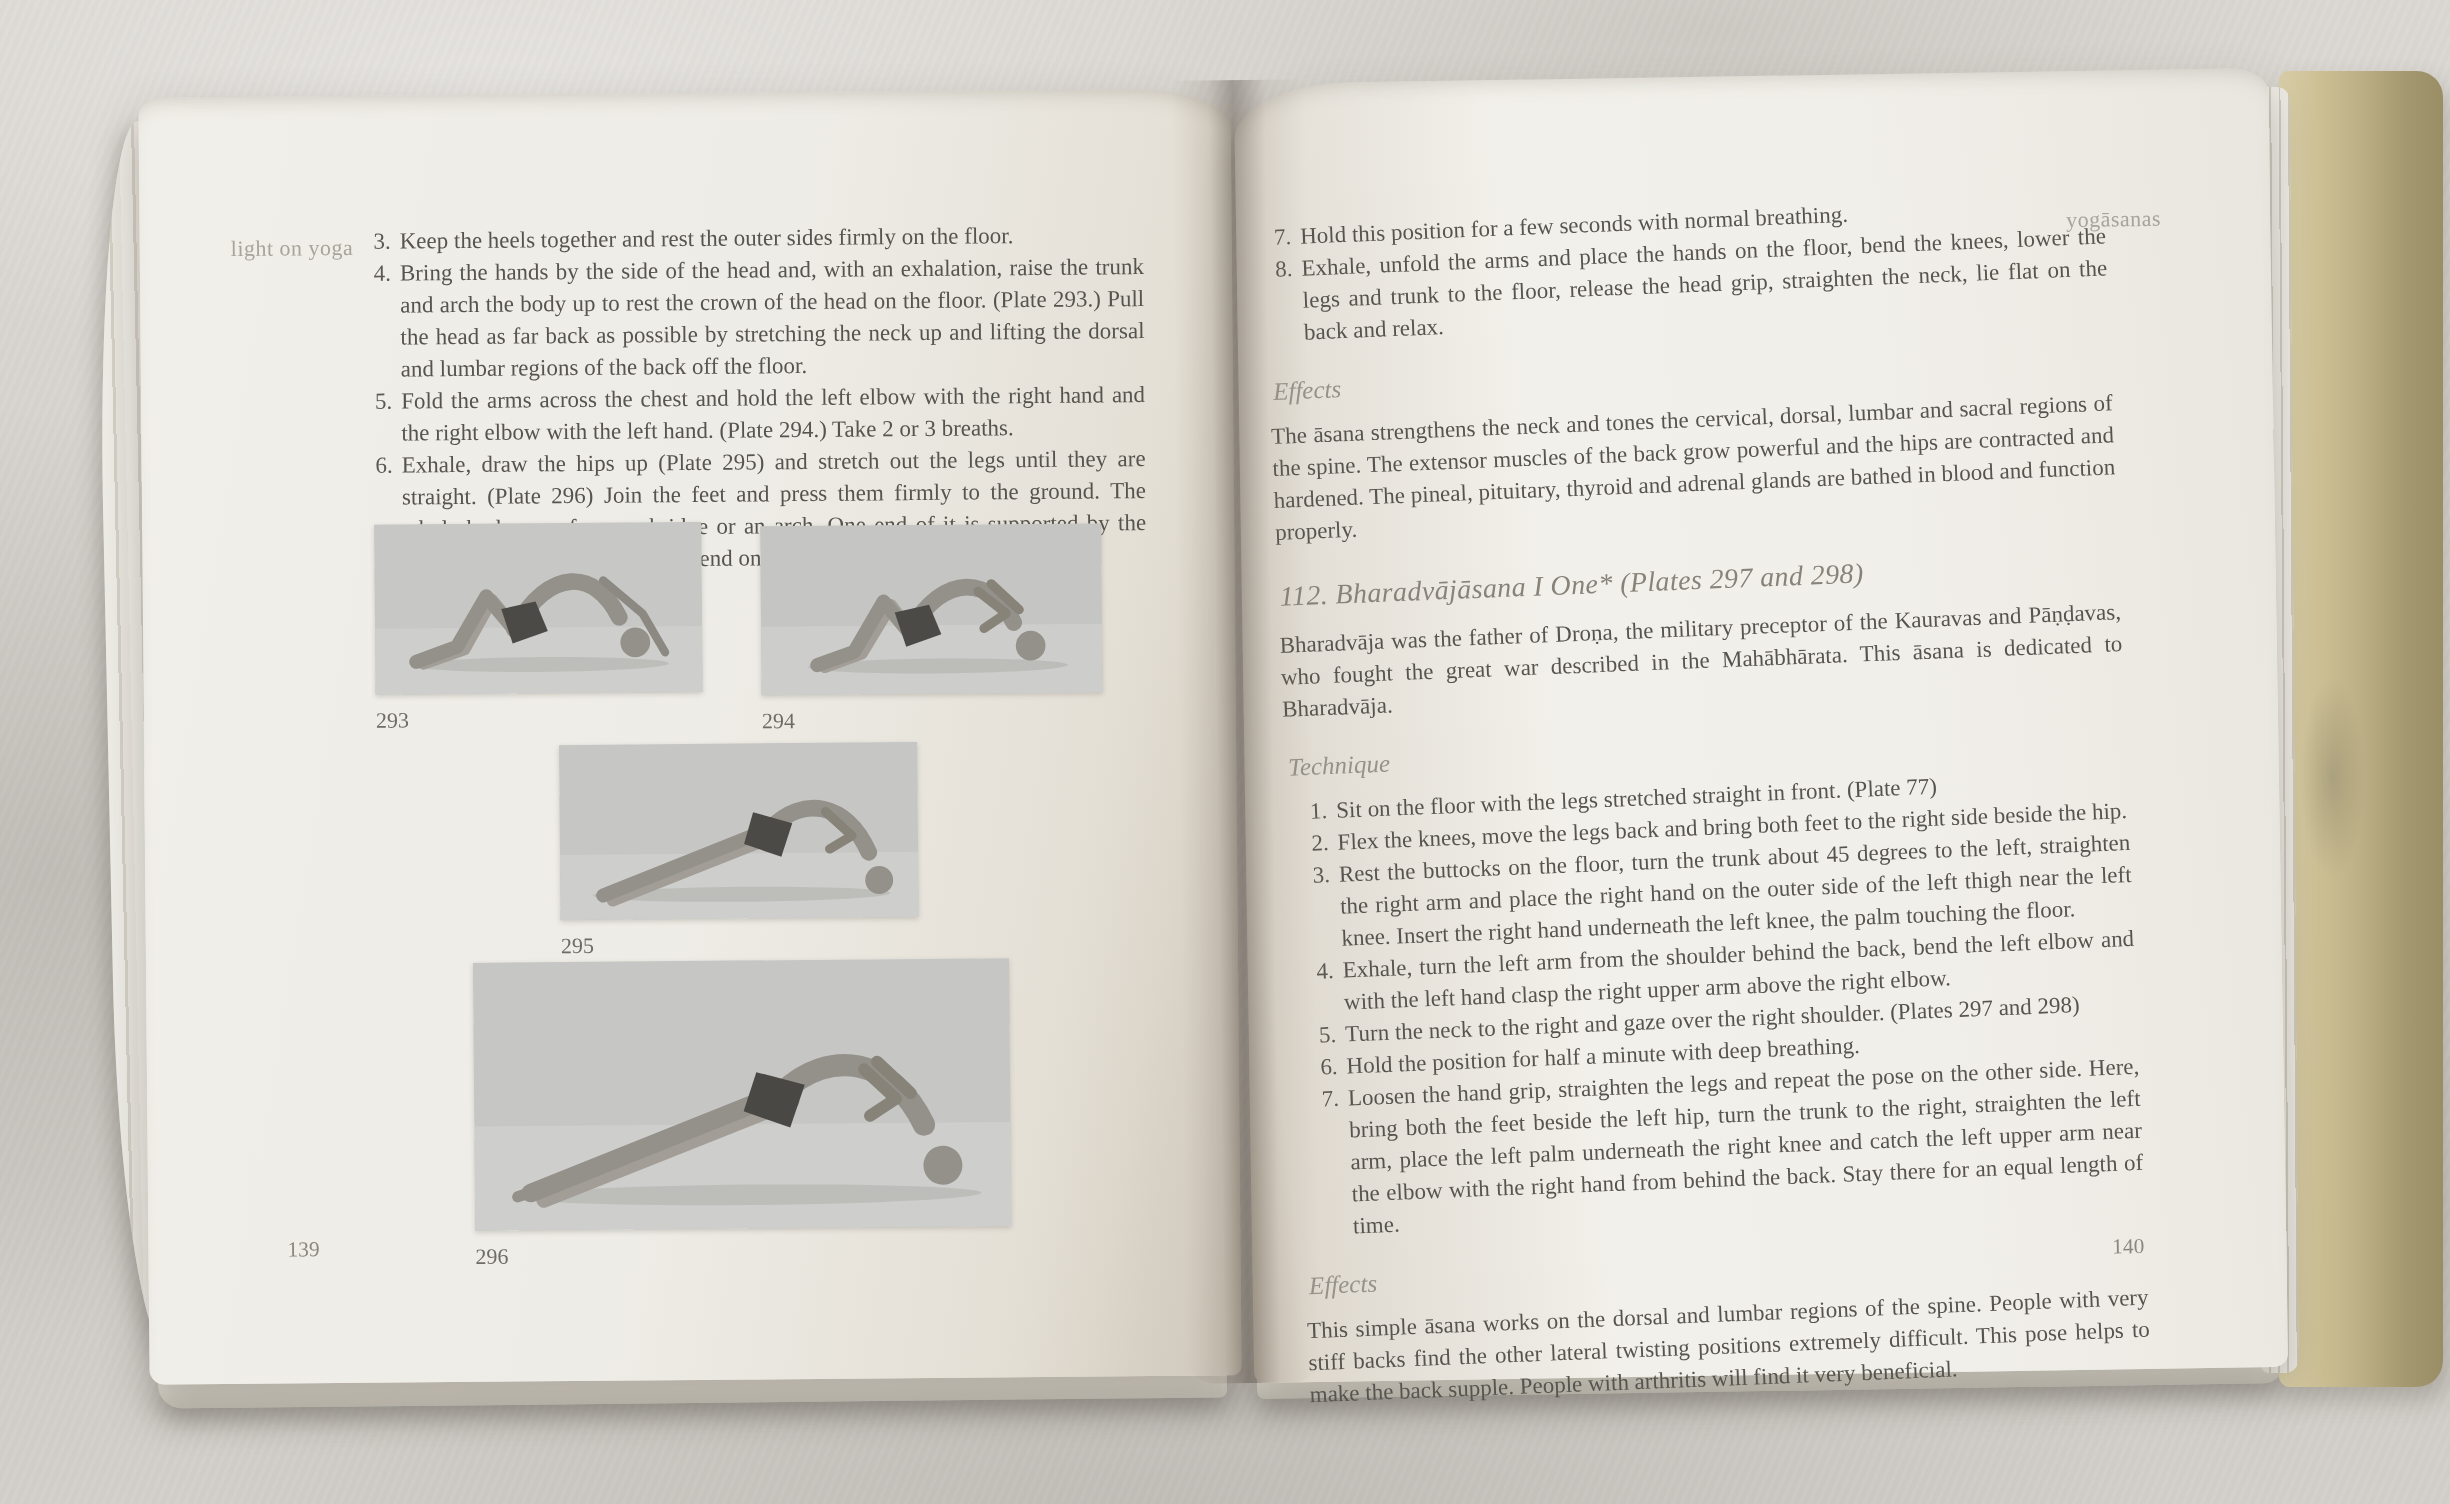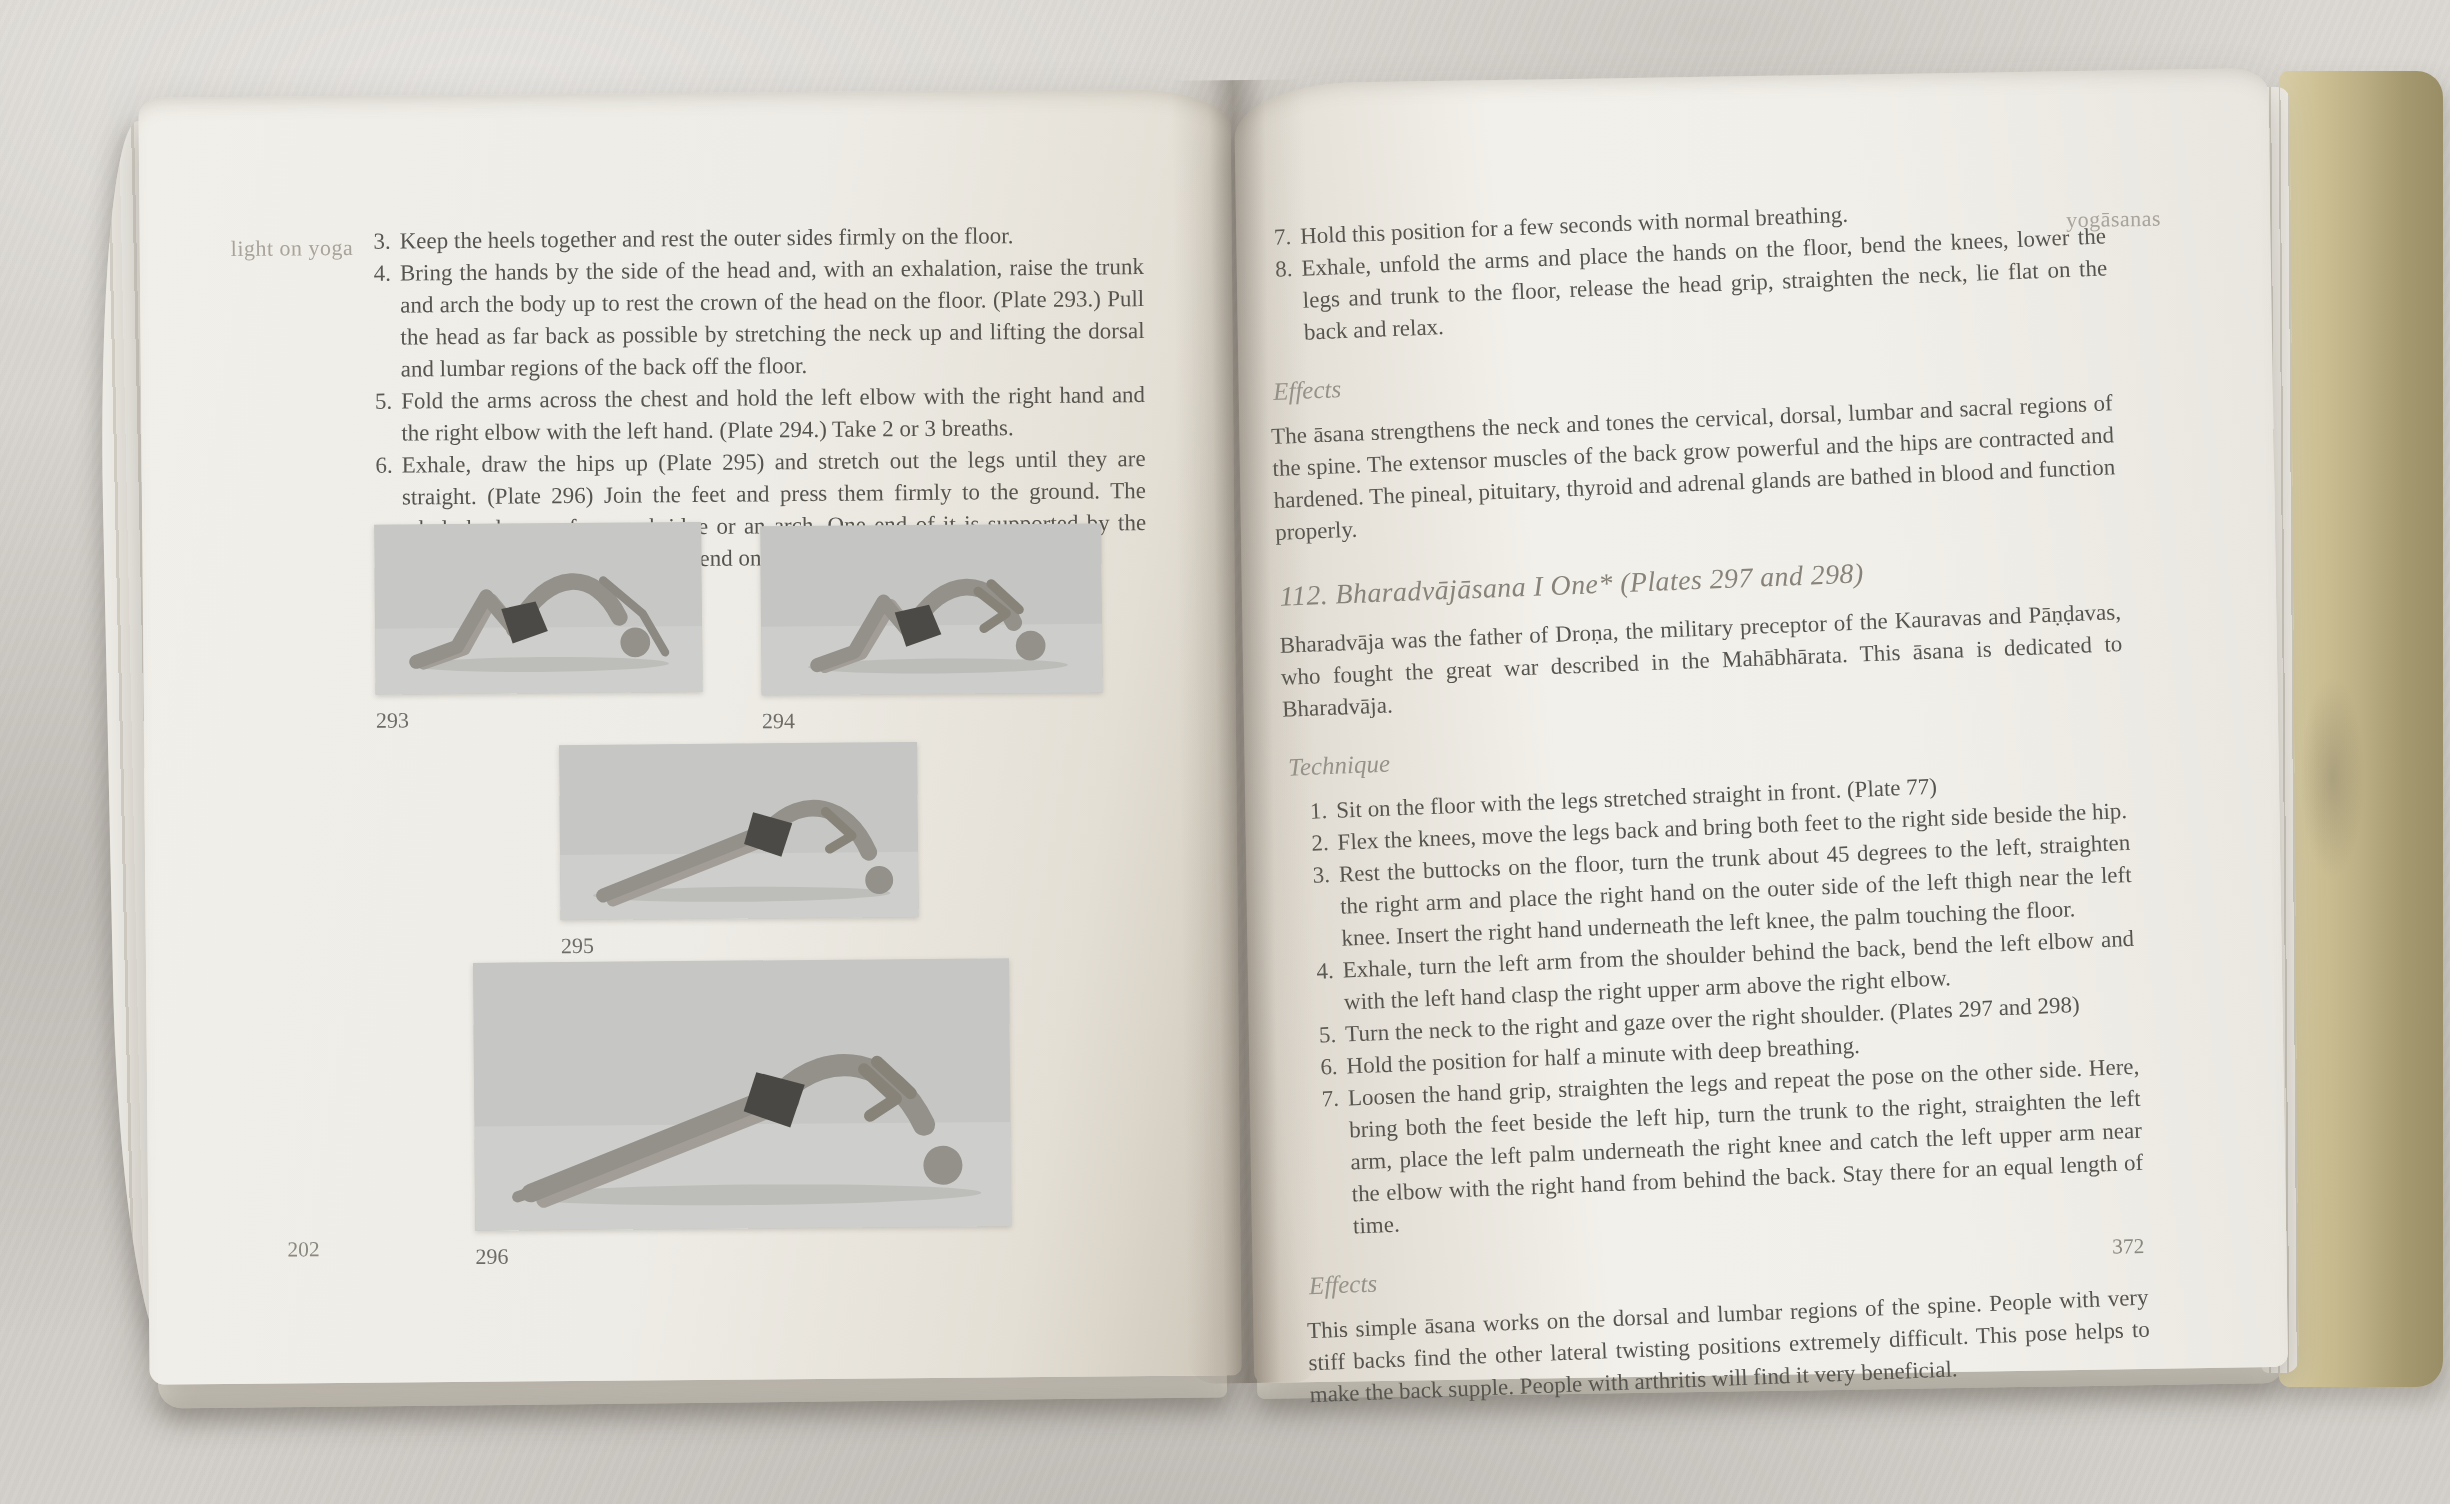--- a/index.html
+++ b/index.html
@@ -193,21 +193,21 @@
         <polyline points="46,252 70,244" fill="none" stroke="#94908a" stroke-width="12" stroke-linecap="round"></polyline>
         <path d="M332,142 C384,94 450,106 484,178" fill="none" stroke="#94908a" stroke-width="24" stroke-linecap="round"></path>
         <polyline points="420,118 454,150 426,168" fill="none" stroke="#878379" stroke-width="13" stroke-linecap="round" stroke-linejoin="round"></polyline>
         <line x1="434" y1="110" x2="470" y2="144" stroke="#878379" stroke-width="13" stroke-linecap="round"></line>
         <circle cx="504" cy="222" r="21" fill="#94908a"></circle>
         <path d="M304,120 L356,134 L340,180 L290,162 Z" fill="#4a4844"></path>
       </svg>
       <figcaption class="plate-label">296</figcaption>
     </figure>
 
-    <div class="page-number" style="left:139px;top:1141px;">202</div>
+    <div class="page-number" style="left:139px;top:1141px;">139</div>
   </div>
 
   <div class="page right-page">
     <div class="running-head" style="left:830px;top:136px;">yogāsanas</div>
 
     <div style="position:absolute;left:41px;top:128px;width:842px;transform:rotate(-1.4deg);transform-origin:50% 50%;">
 
       <ol class="step-list">
 
           <li>
@@ -264,18 +264,18 @@
           <li>
             <span class="num">7.</span>
             <span>Loosen the hand grip, straighten the legs and repeat the pose on the other side. Here, bring both the feet beside the left hip, turn the trunk to the right, straighten the left arm, place the left palm underneath the right knee and catch the left upper arm near the elbow with the right hand from behind the back. Stay there for an equal length of time.</span>
           </li>
         </ol>
 
       <h3 class="subhead">Effects</h3>
       <p class="para body-text">This simple āsana works on the dorsal and lumbar regions of the spine. People with very stiff backs find the other lateral twisting positions extremely difficult. This pose helps to make the back supple. People with arthritis will find it very beneficial.</p>
     </div>
 
-    <div class="page-number" style="left:860px;top:1164px;">372</div>
+    <div class="page-number" style="left:860px;top:1164px;">140</div>
   </div>
 
   <div class="gutter"></div>
 </div>
 
 
 </body></html>

